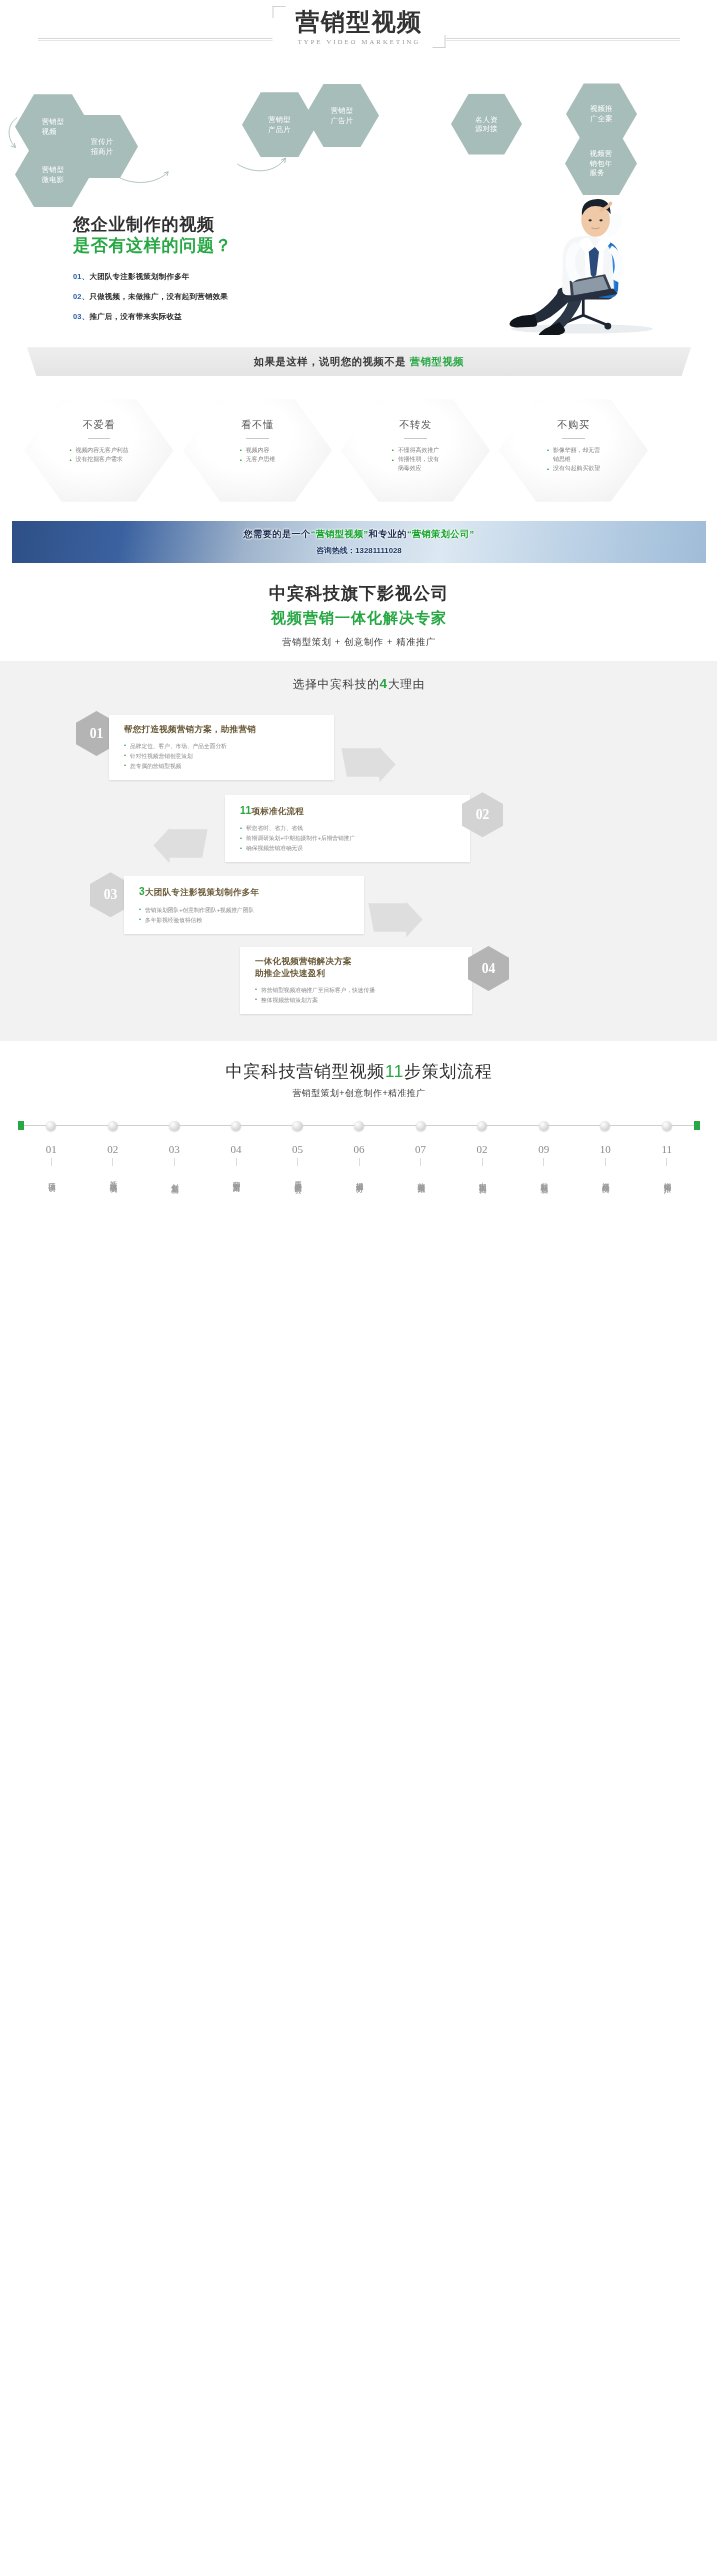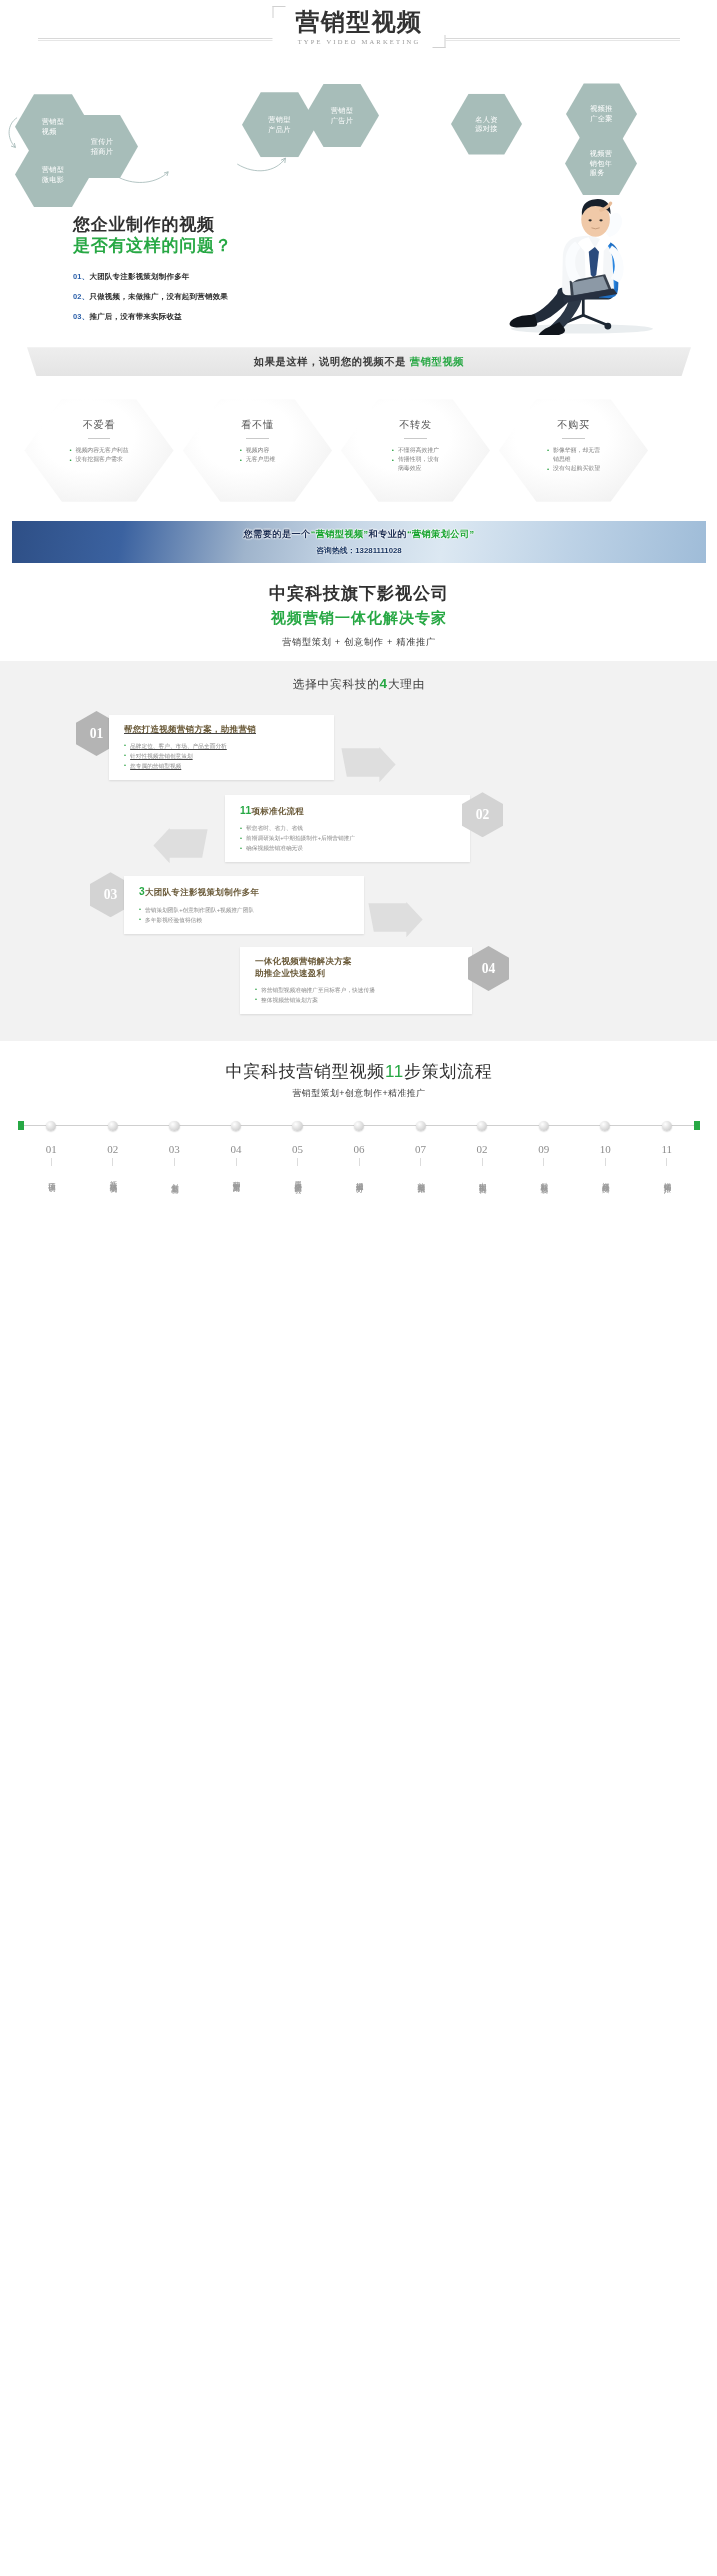--- a/index.html
+++ b/index.html
@@ -329,21 +329,21 @@
 
   <div class="reasons">
     <div class="reasons-h">
       <span>选择中宾科技的</span><b>4</b><span>大理由</span>
     </div>
 
     <div class="rrow">
       <div class="rhex" style="left:76px; top:5.5px;">
         <span>01</span>
       </div>
-      <div class="rcard" style="left:109px; top:9.5px; width:225px;text-decoration:underline;">
+      <div class="rcard" style="left:109px; top:9.5px; width:225px;">
         <div class="rc-title">帮您打造视频营销方案，助推营销</div>
         <div class="rc-li">品牌定位、客户、市场、产品全面分析</div>
         <div class="rc-li">针对性视频营销创意策划</div>
         <div class="rc-li">您专属的营销型视频</div>
       </div>
       <svg class="bigarrow" style="left:341px; top:41px;" width="55" height="42" viewBox="0 0 80 62">
         <path d="M0,2 L56,2 L56,0 L80,26 L56,52 L56,44 L8,44 Z" fill="#dedede"></path>
       </svg>
     </div>
 

